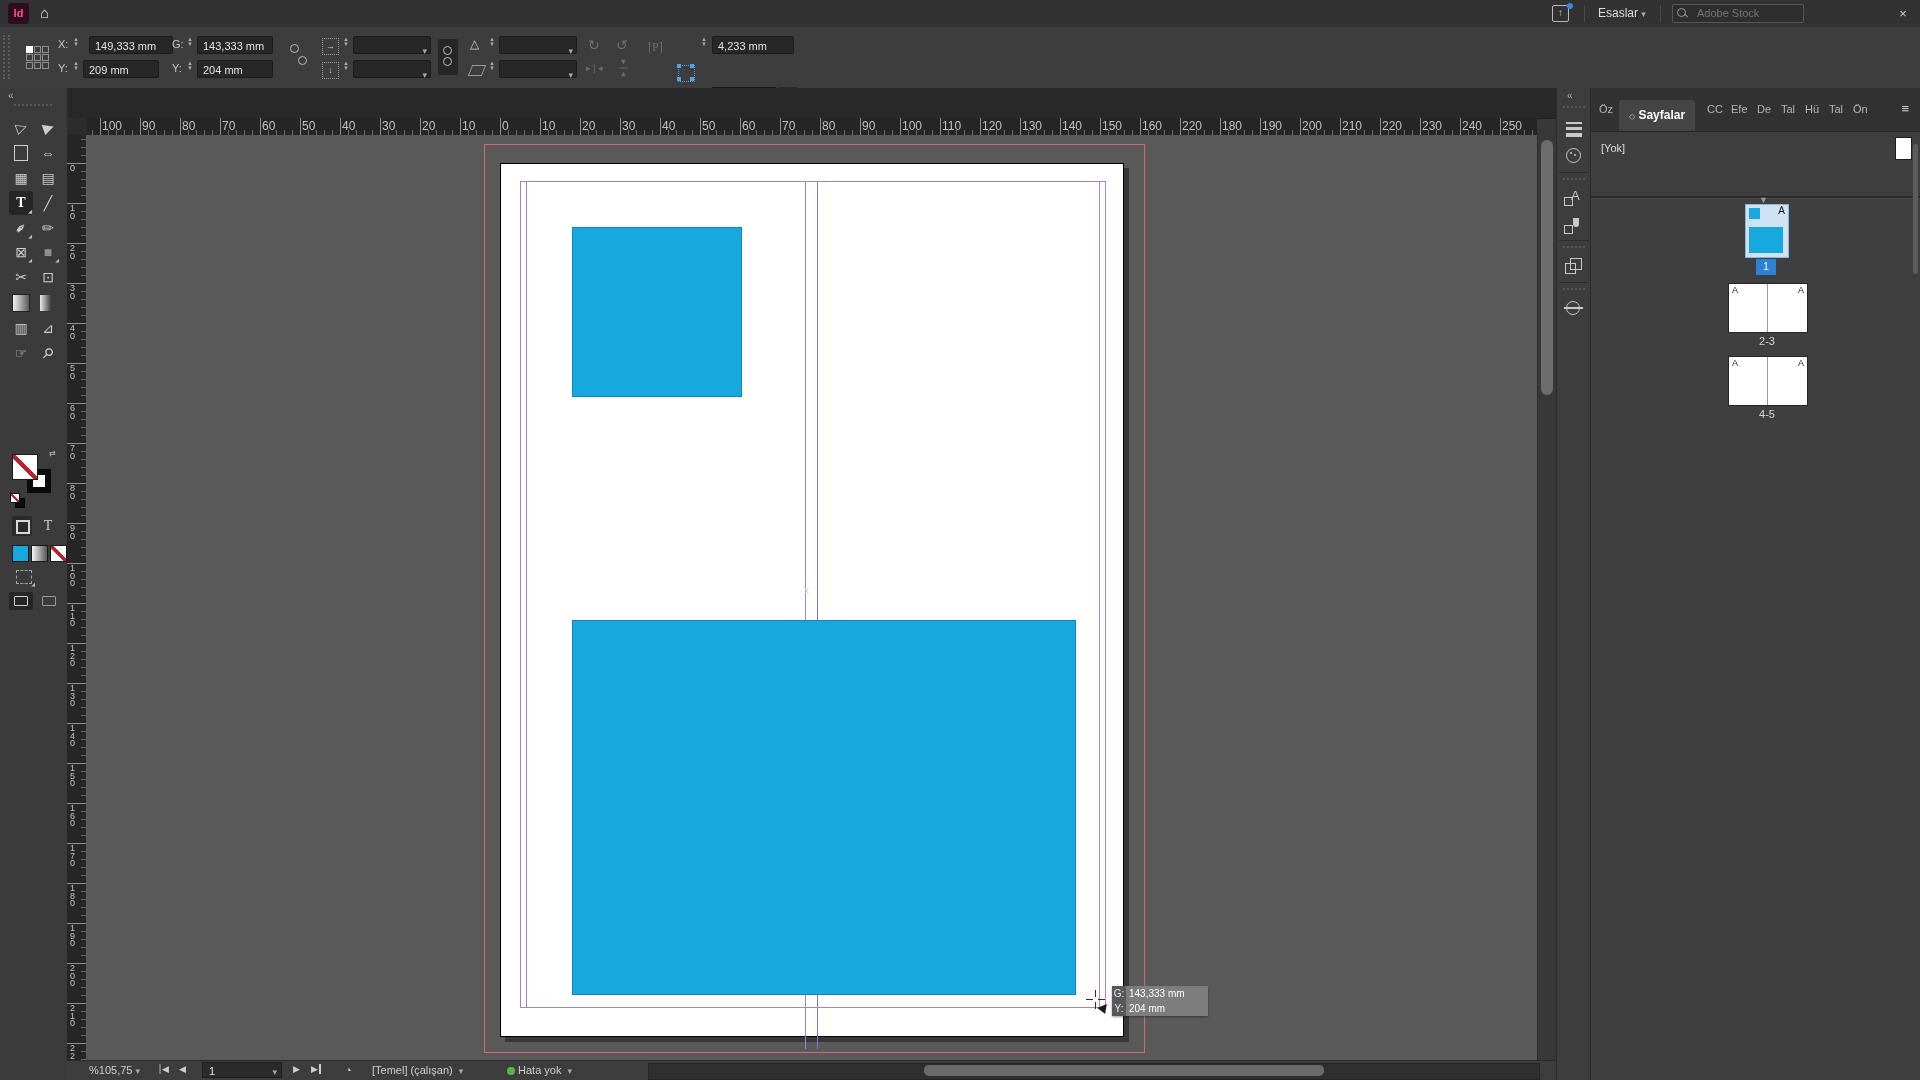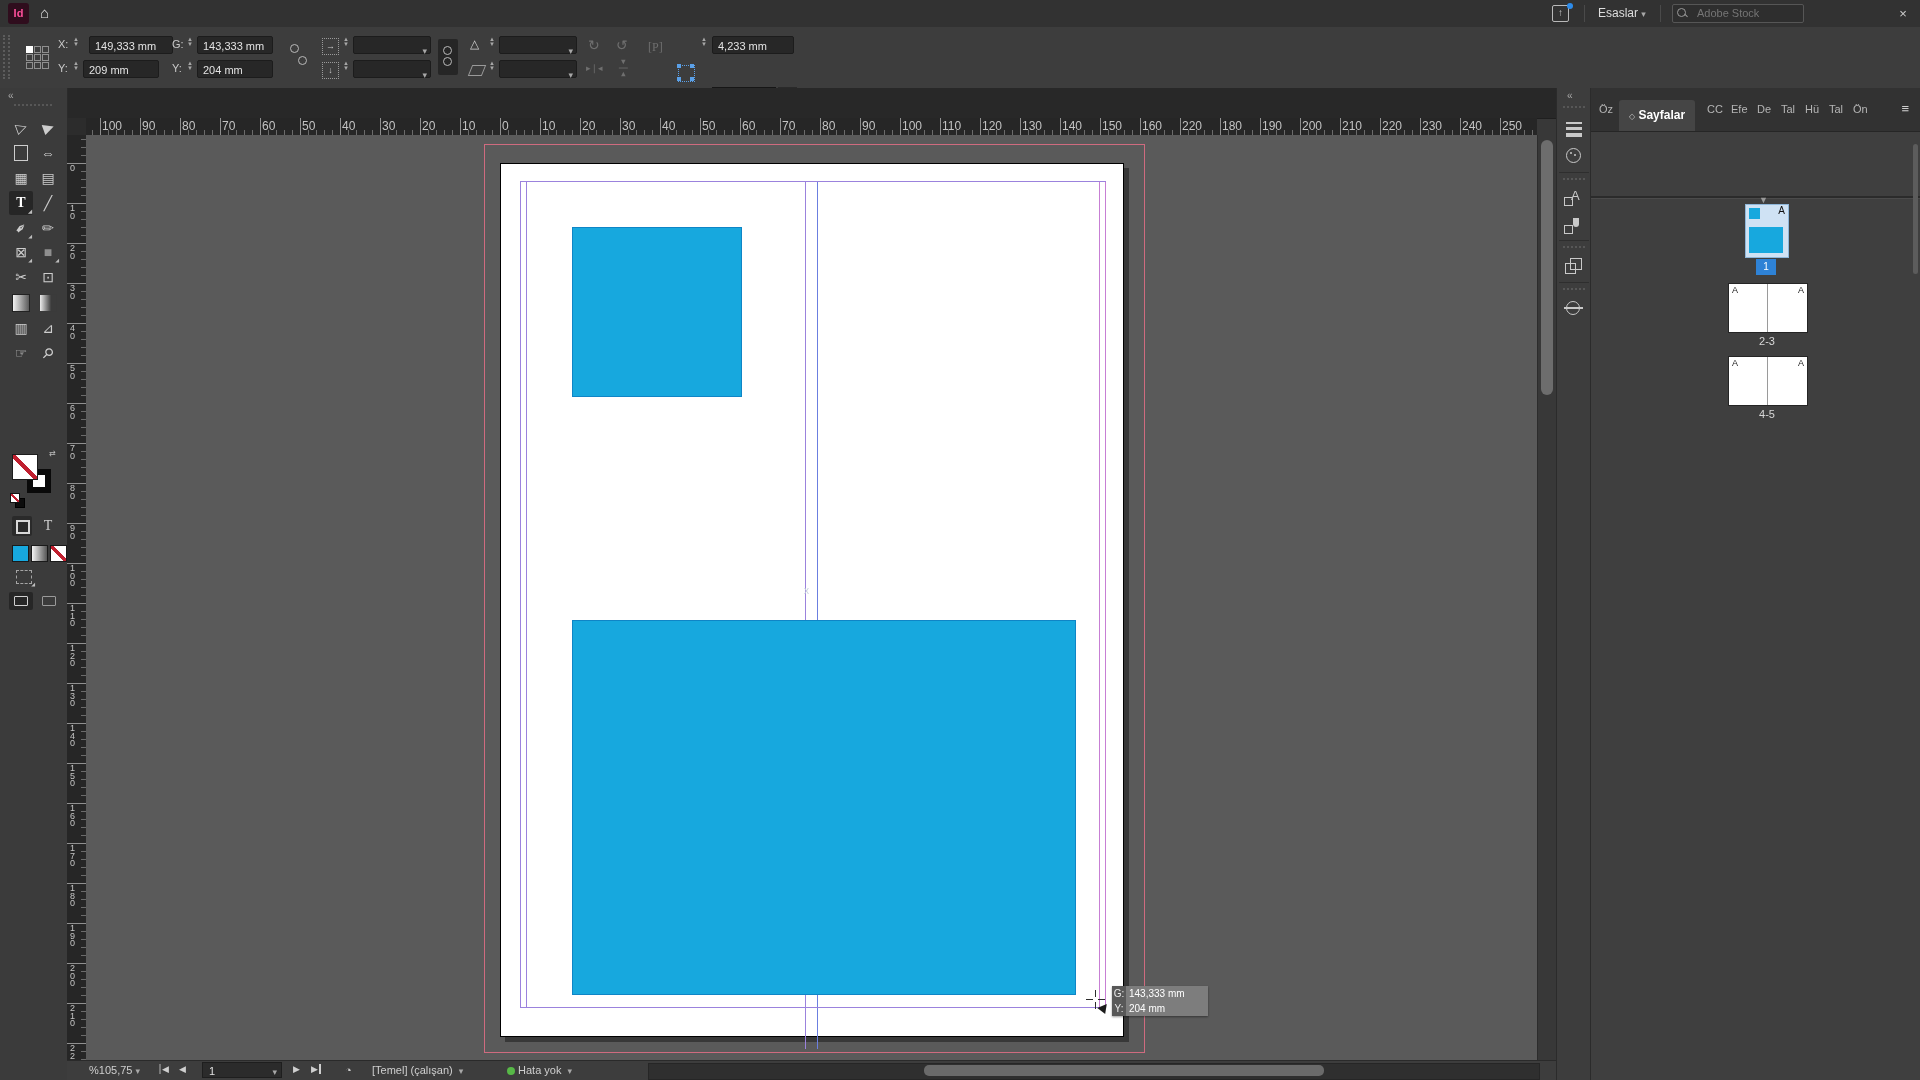--- a/index.html
+++ b/index.html
@@ -504,20 +504,24 @@
       <div class="ptab-active"><span style="font-size:8px;color:#bbb;font-weight:normal">◇</span> <span>Sayfalar</span></div>
       <span class="ptab" style="left:116px">CC</span>
       <span class="ptab" style="left:140px">Efe</span>
       <span class="ptab" style="left:166px">De</span>
       <span class="ptab" style="left:190px">Tal</span>
       <span class="ptab" style="left:214px">Hü</span>
       <span class="ptab" style="left:238px">Tal</span>
       <span class="ptab" style="left:262px">Ön</span>
       <span class="pmenu">≡</span>
     </div>
+    <div class="mrow" style="top:46px">
+      <span class="nm">[Yok]</span>
+      <div class="mpage" style="left:304px;top:3px;width:15px;height:21px"></div>
+    </div>
     <div class="psep" style="top:108px"></div>
     <span class="abs" style="left:1758px;top:195px;position:absolute;left:168px;top:107px;font-size:9px;color:#999">▼</span>
 
     <div class="thumb1">
       <div style="position:absolute;left:3px;top:3px;width:11px;height:11px;background:#17a8de"></div>
       <span style="position:absolute;right:3px;top:0;font-size:10px;color:#111">A</span>
       <div style="position:absolute;left:3px;top:22px;width:34px;height:26px;background:#17a8de"></div>
     </div>
     <div class="badge1">1</div>
 

